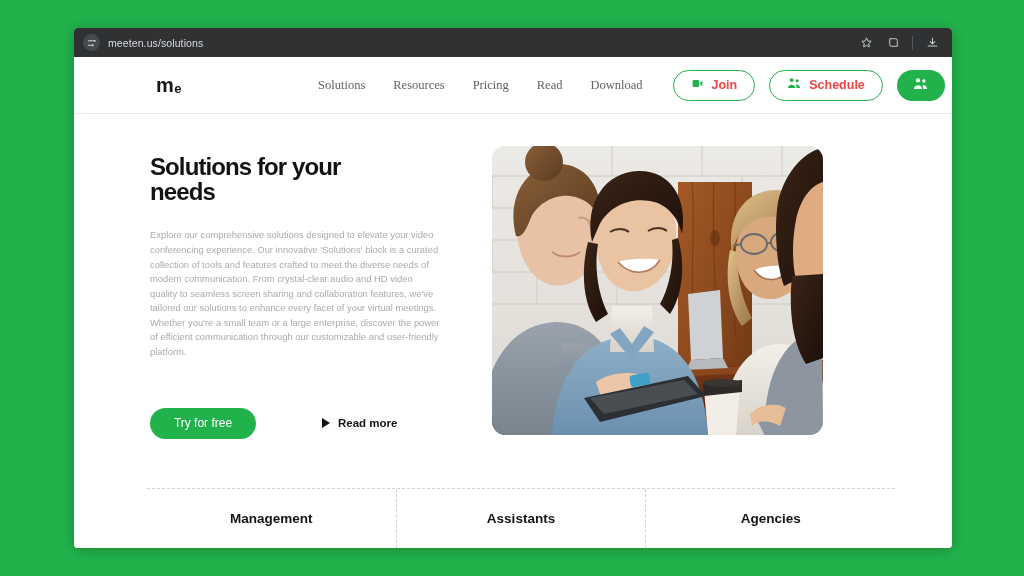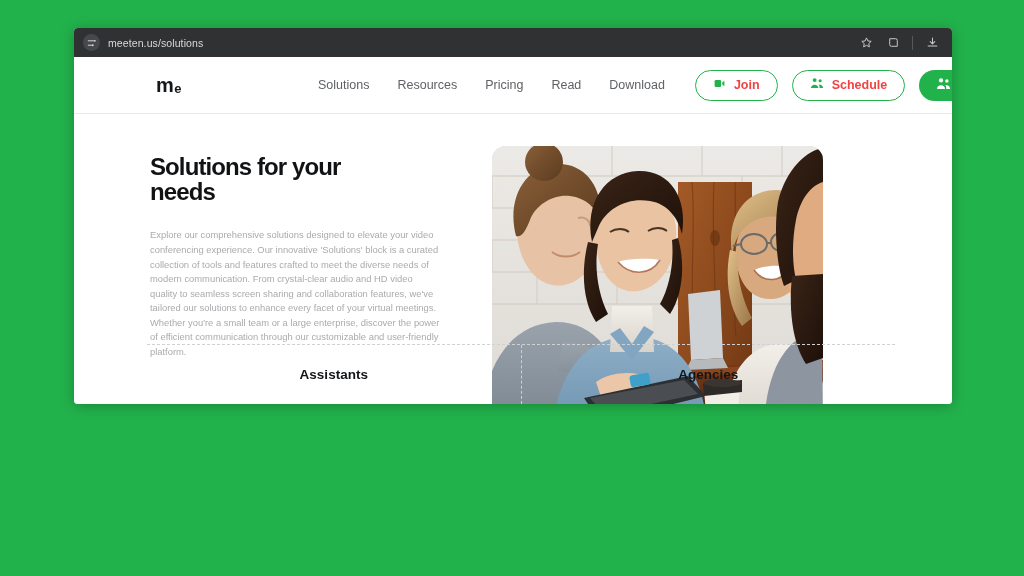--- a/index.html
+++ b/index.html
@@ -15,21 +15,21 @@
     font-family: "Liberation Sans", sans-serif;
     position: relative;
   }
 
   
   .browser-window {
     position: absolute;
     left: 74px;
     top: 28px;
     width: 878px;
-    height: 376px;
+    height: 520px;
     background: #ffffff;
     border-radius: 4px;
     overflow: hidden;
     box-shadow: 0 2px 14px rgba(0,0,0,0.25);
     display: flex;
     flex-direction: column;
   }
 
   
   .chrome-bar {
@@ -126,20 +126,21 @@
     margin-left: 1px;
     position: relative;
     top: 1px;
   }
 
   .nav-links {
     display: flex;
     align-items: center;
     gap: 28px;
     margin-left: 137px;
+    font-family: Liberation Serif, serif;
   }
 
   .nav-link {
     font-size: 12.5px;
     color: #5f6266;
     white-space: nowrap;
     cursor: pointer;
   }
 
   .nav-actions {
@@ -522,18 +523,19 @@
             <path d="M211 238 L250 234 L250 246 L212 250 Z" fill="#2e2a27"></path>
             <ellipse cx="230" cy="237" rx="19" ry="4" fill="#3b3531"></ellipse>
           </g>
 
           <rect width="331" height="289" fill="none"></rect>
         </svg>
       </div>
     </div>
 
     <div class="cat-tabs">
+      <div class="cat-tab">Management</div>
       <div class="cat-tab">Assistants</div>
       <div class="cat-tab">Agencies</div>
     </div>
 
   </div>
 </div>
 
 </body></html>

